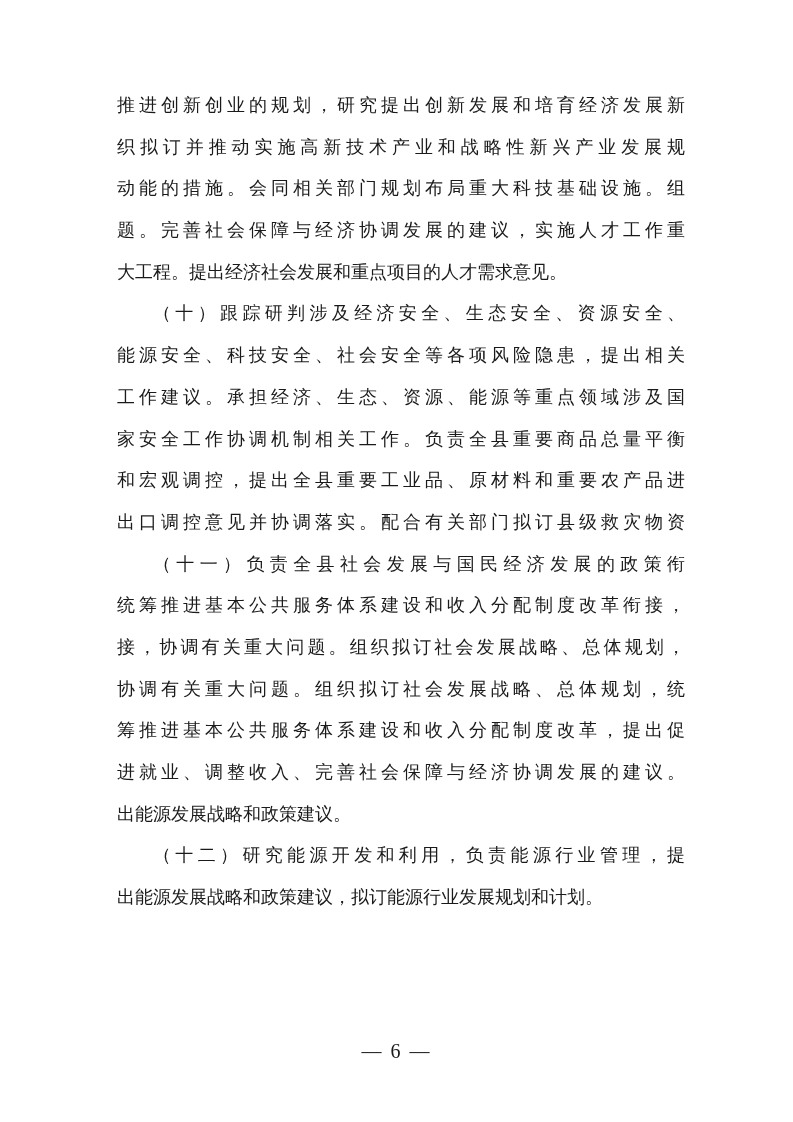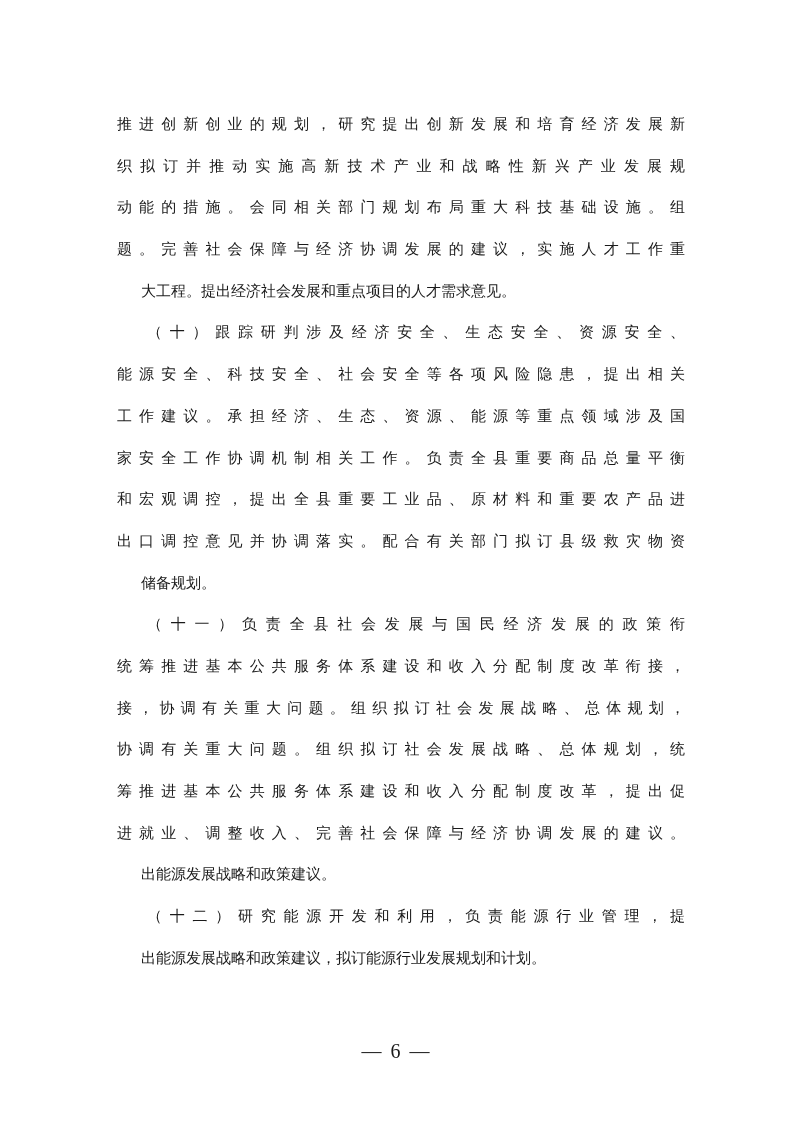--- a/index.html
+++ b/index.html
@@ -13,34 +13,33 @@
     height: 1122px;
     margin: 0 auto;
     background: #ffffff;
     overflow: hidden;
     font-family: "Liberation Serif", "DejaVu Serif", serif;
     color: #1a1a1a;
   }
   .text-block {
     position: absolute;
     left: 117px;
-    top: 104px;
+    top: 85px;
     width: 568px;
-    font-size: 15px;
+    font-size: 18px;
     line-height: 41.7px;
   }
   .line {
     text-align: justify;
     text-align-last: justify;
     height: 41.7px;
     overflow: visible;
   }
   .line.last {
     text-align-last: left;
-    margin-left: 24px;
   }
   .line.indent {
     text-indent: 2em;
   }
   .footer {
     position: absolute;
     left: 0;
     top: 1040px;
     width: 100%;
     text-align: center;
@@ -58,21 +57,20 @@
       <div class="line">织拟订并推动实施高新技术产业和战略性新兴产业发展规</div>
       <div class="line">动能的措施。会同相关部门规划布局重大科技基础设施。组</div>
       <div class="line">题。完善社会保障与经济协调发展的建议，实施人才工作重</div>
       <div class="line last">大工程。提出经济社会发展和重点项目的人才需求意见。</div>
       <div class="line indent">（十）跟踪研判涉及经济安全、生态安全、资源安全、</div>
       <div class="line">能源安全、科技安全、社会安全等各项风险隐患，提出相关</div>
       <div class="line">工作建议。承担经济、生态、资源、能源等重点领域涉及国</div>
       <div class="line">家安全工作协调机制相关工作。负责全县重要商品总量平衡</div>
       <div class="line">和宏观调控，提出全县重要工业品、原材料和重要农产品进</div>
       <div class="line">出口调控意见并协调落实。配合有关部门拟订县级救灾物资</div>
-      <div class="line last">储备规划。</div>
       <div class="line indent">（十一）负责全县社会发展与国民经济发展的政策衔</div>
       <div class="line">统筹推进基本公共服务体系建设和收入分配制度改革衔接，</div>
       <div class="line">接，协调有关重大问题。组织拟订社会发展战略、总体规划，</div>
       <div class="line">协调有关重大问题。组织拟订社会发展战略、总体规划，统</div>
       <div class="line">筹推进基本公共服务体系建设和收入分配制度改革，提出促</div>
       <div class="line">进就业、调整收入、完善社会保障与经济协调发展的建议。</div>
       <div class="line last">出能源发展战略和政策建议。</div>
       <div class="line indent">（十二）研究能源开发和利用，负责能源行业管理，提</div>
       <div class="line last">出能源发展战略和政策建议，拟订能源行业发展规划和计划。</div>
     </div>

